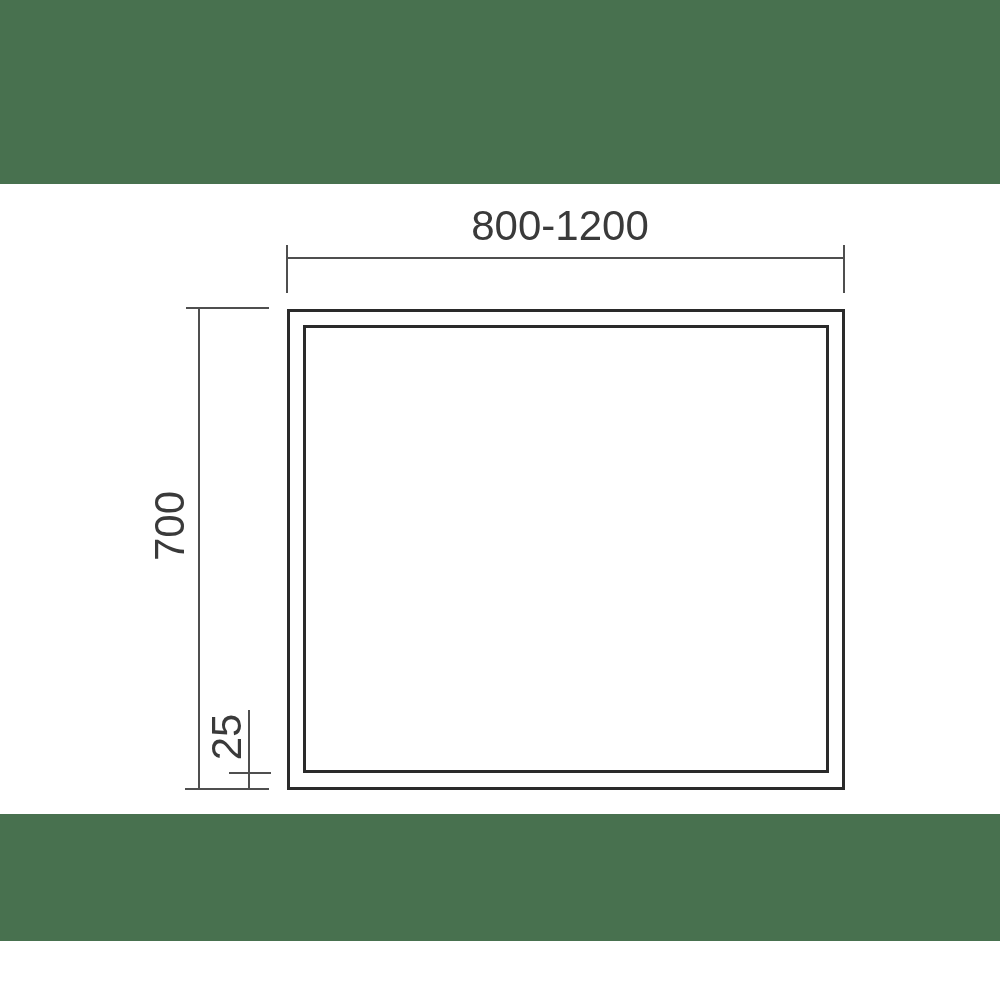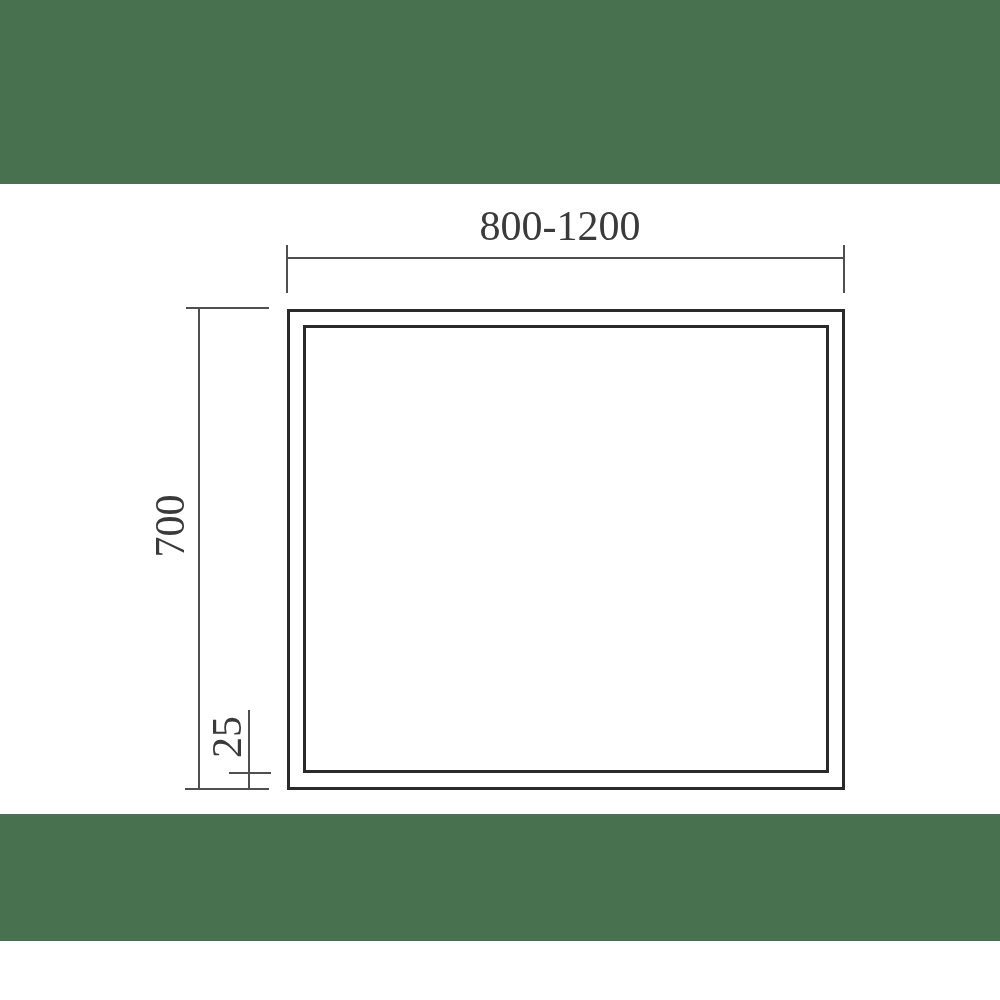--- a/index.html
+++ b/index.html
@@ -6,21 +6,21 @@
     margin: 0;
     padding: 0;
     background: #ffffff;
   }
   .canvas {
     position: relative;
     width: 1000px;
     height: 941px;
     background: var(--background, #ffffff);
     overflow: hidden;
-    font-family: Liberation Serif, serif;
+    font-family: Liberation Sans, sans-serif;
   }
   .band {
     position: absolute;
     left: 0;
     width: 1000px;
     background: var(--band-green, #48714F);
   }
   .band.top    { top: 0;     height: 184px; }
   .band.bottom { top: 814px; height: 186px; }
 

